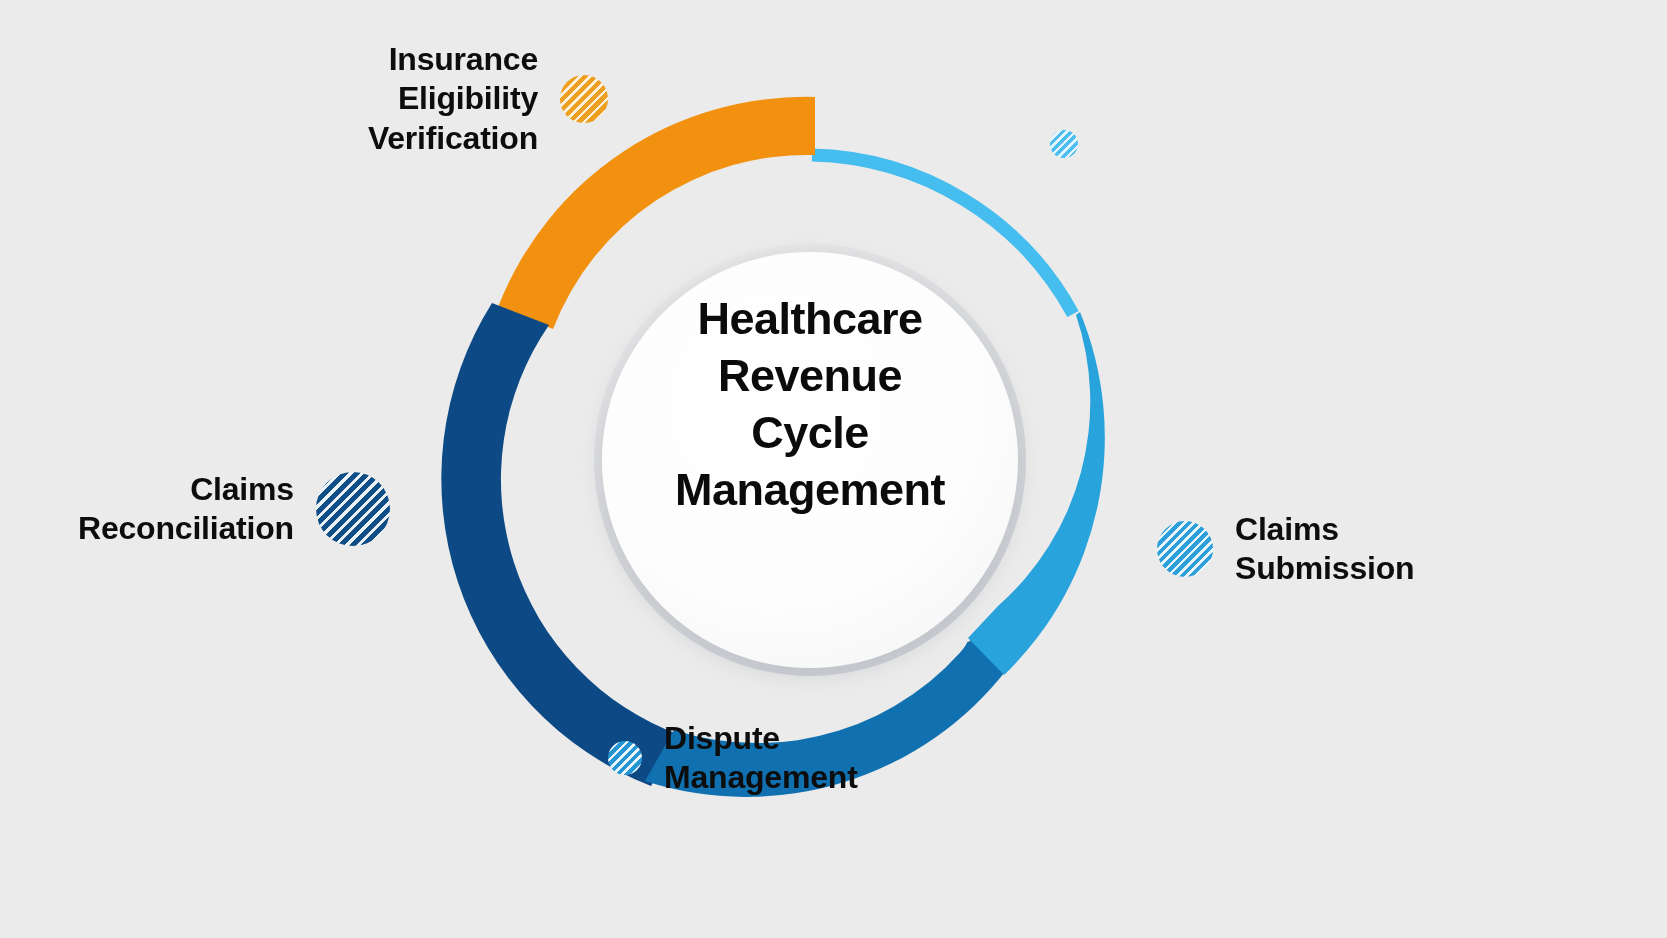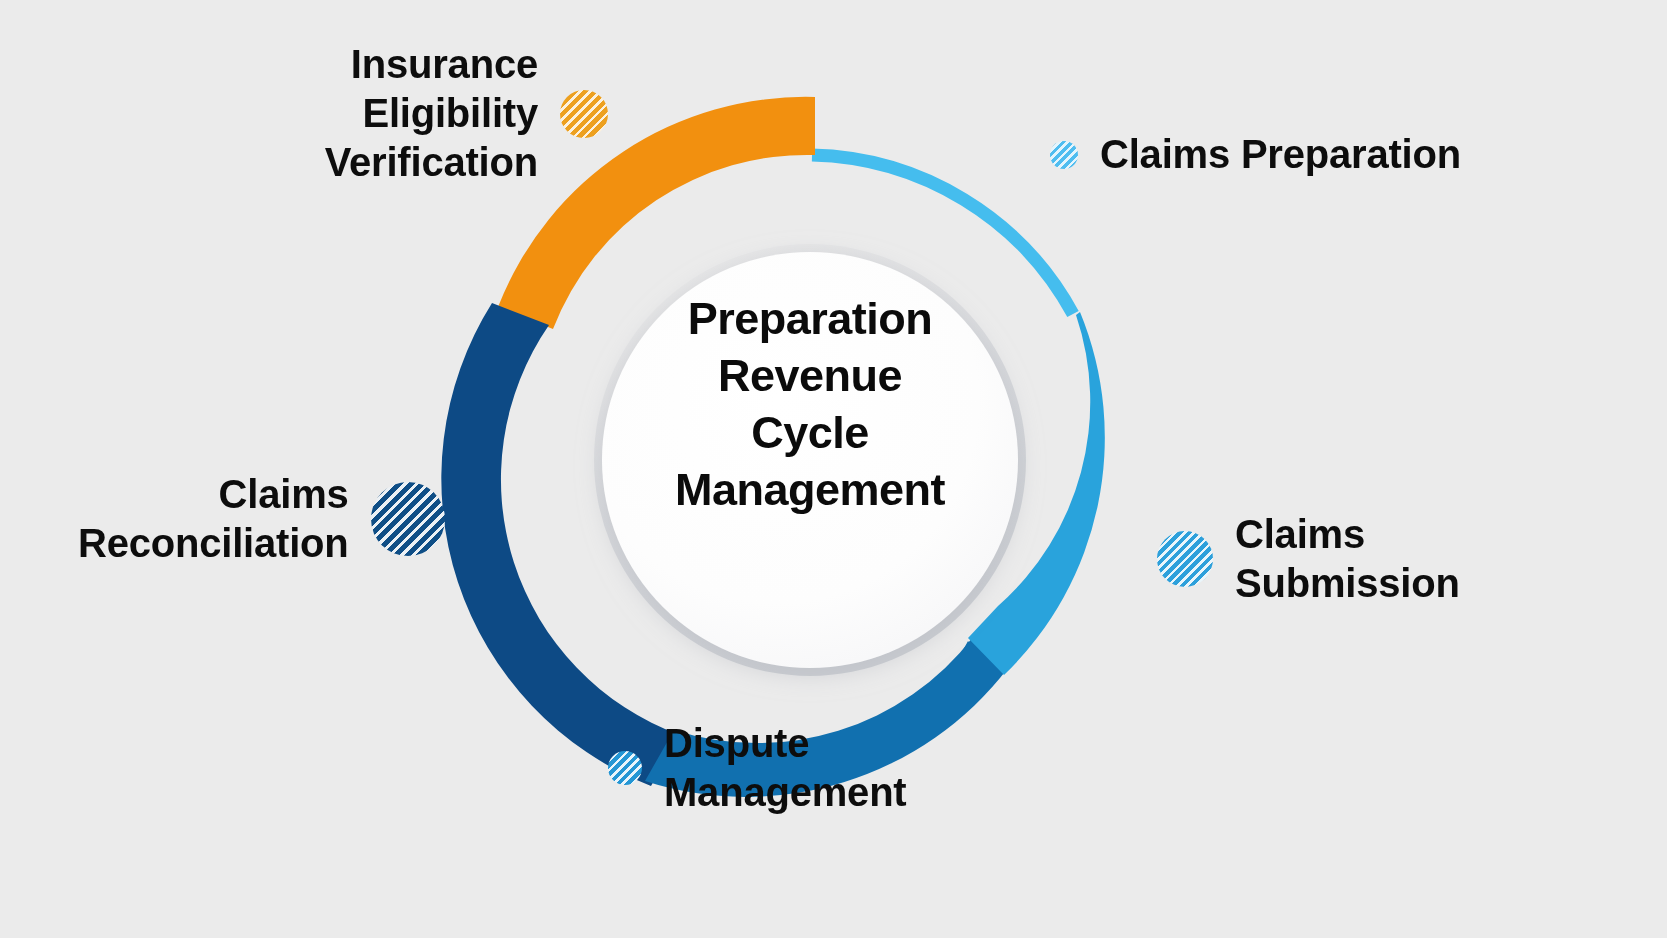--- a/index.html
+++ b/index.html
@@ -30,21 +30,21 @@
     width: 1667px;
     height: 938px;
   }
   .label {
     position: absolute;
     display: flex;
     align-items: center;
     gap: 22px;
     font-family: "Liberation Sans", sans-serif;
     font-weight: bold;
-    font-size: 40px;
+    font-size: 32px;
     line-height: 1.23;
     color: #0d0d0d;
     letter-spacing: -0.2px;
     white-space: pre-line;
   }
   .label .bullet {
     flex: 0 0 auto;
     border-radius: 50%;
     display: block;
   }
@@ -162,35 +162,34 @@
     <path d="M 1080 312
              A 330 330 0 0 1 1004 675
              L 968 638
              L 998 606
              A 272 272 0 0 0 1076 315
              Z" fill="#29a3dc"></path>
 
     <circle cx="810" cy="460" r="208" fill="url(#innerCircleGrad)" filter="url(#softShadow)"></circle>
   </svg>
 
-  <div id="center-text">Preparation
+  <div id="center-text">Healthcare
 Revenue
 Cycle
 Management</div>
 
   <div class="label left-side" id="label-insurance">
     <span class="txt">Insurance
 Eligibility
 Verification</span>
     <span class="bullet hatch-orange" style="width:48px;height:48px;"></span>
   </div>
 
   <div class="label right-side" id="label-preparation">
     <span class="bullet hatch-sky" style="width:28px;height:28px;"></span>
-    <span class="txt">Claims Preparation</span>
   </div>
 
   <div class="label right-side" id="label-submission">
     <span class="bullet hatch-blue" style="width:56px;height:56px;"></span>
     <span class="txt">Claims
 Submission</span>
   </div>
 
   <div class="label right-side" id="label-dispute">
     <span class="bullet hatch-midblue" style="width:34px;height:34px;"></span>

